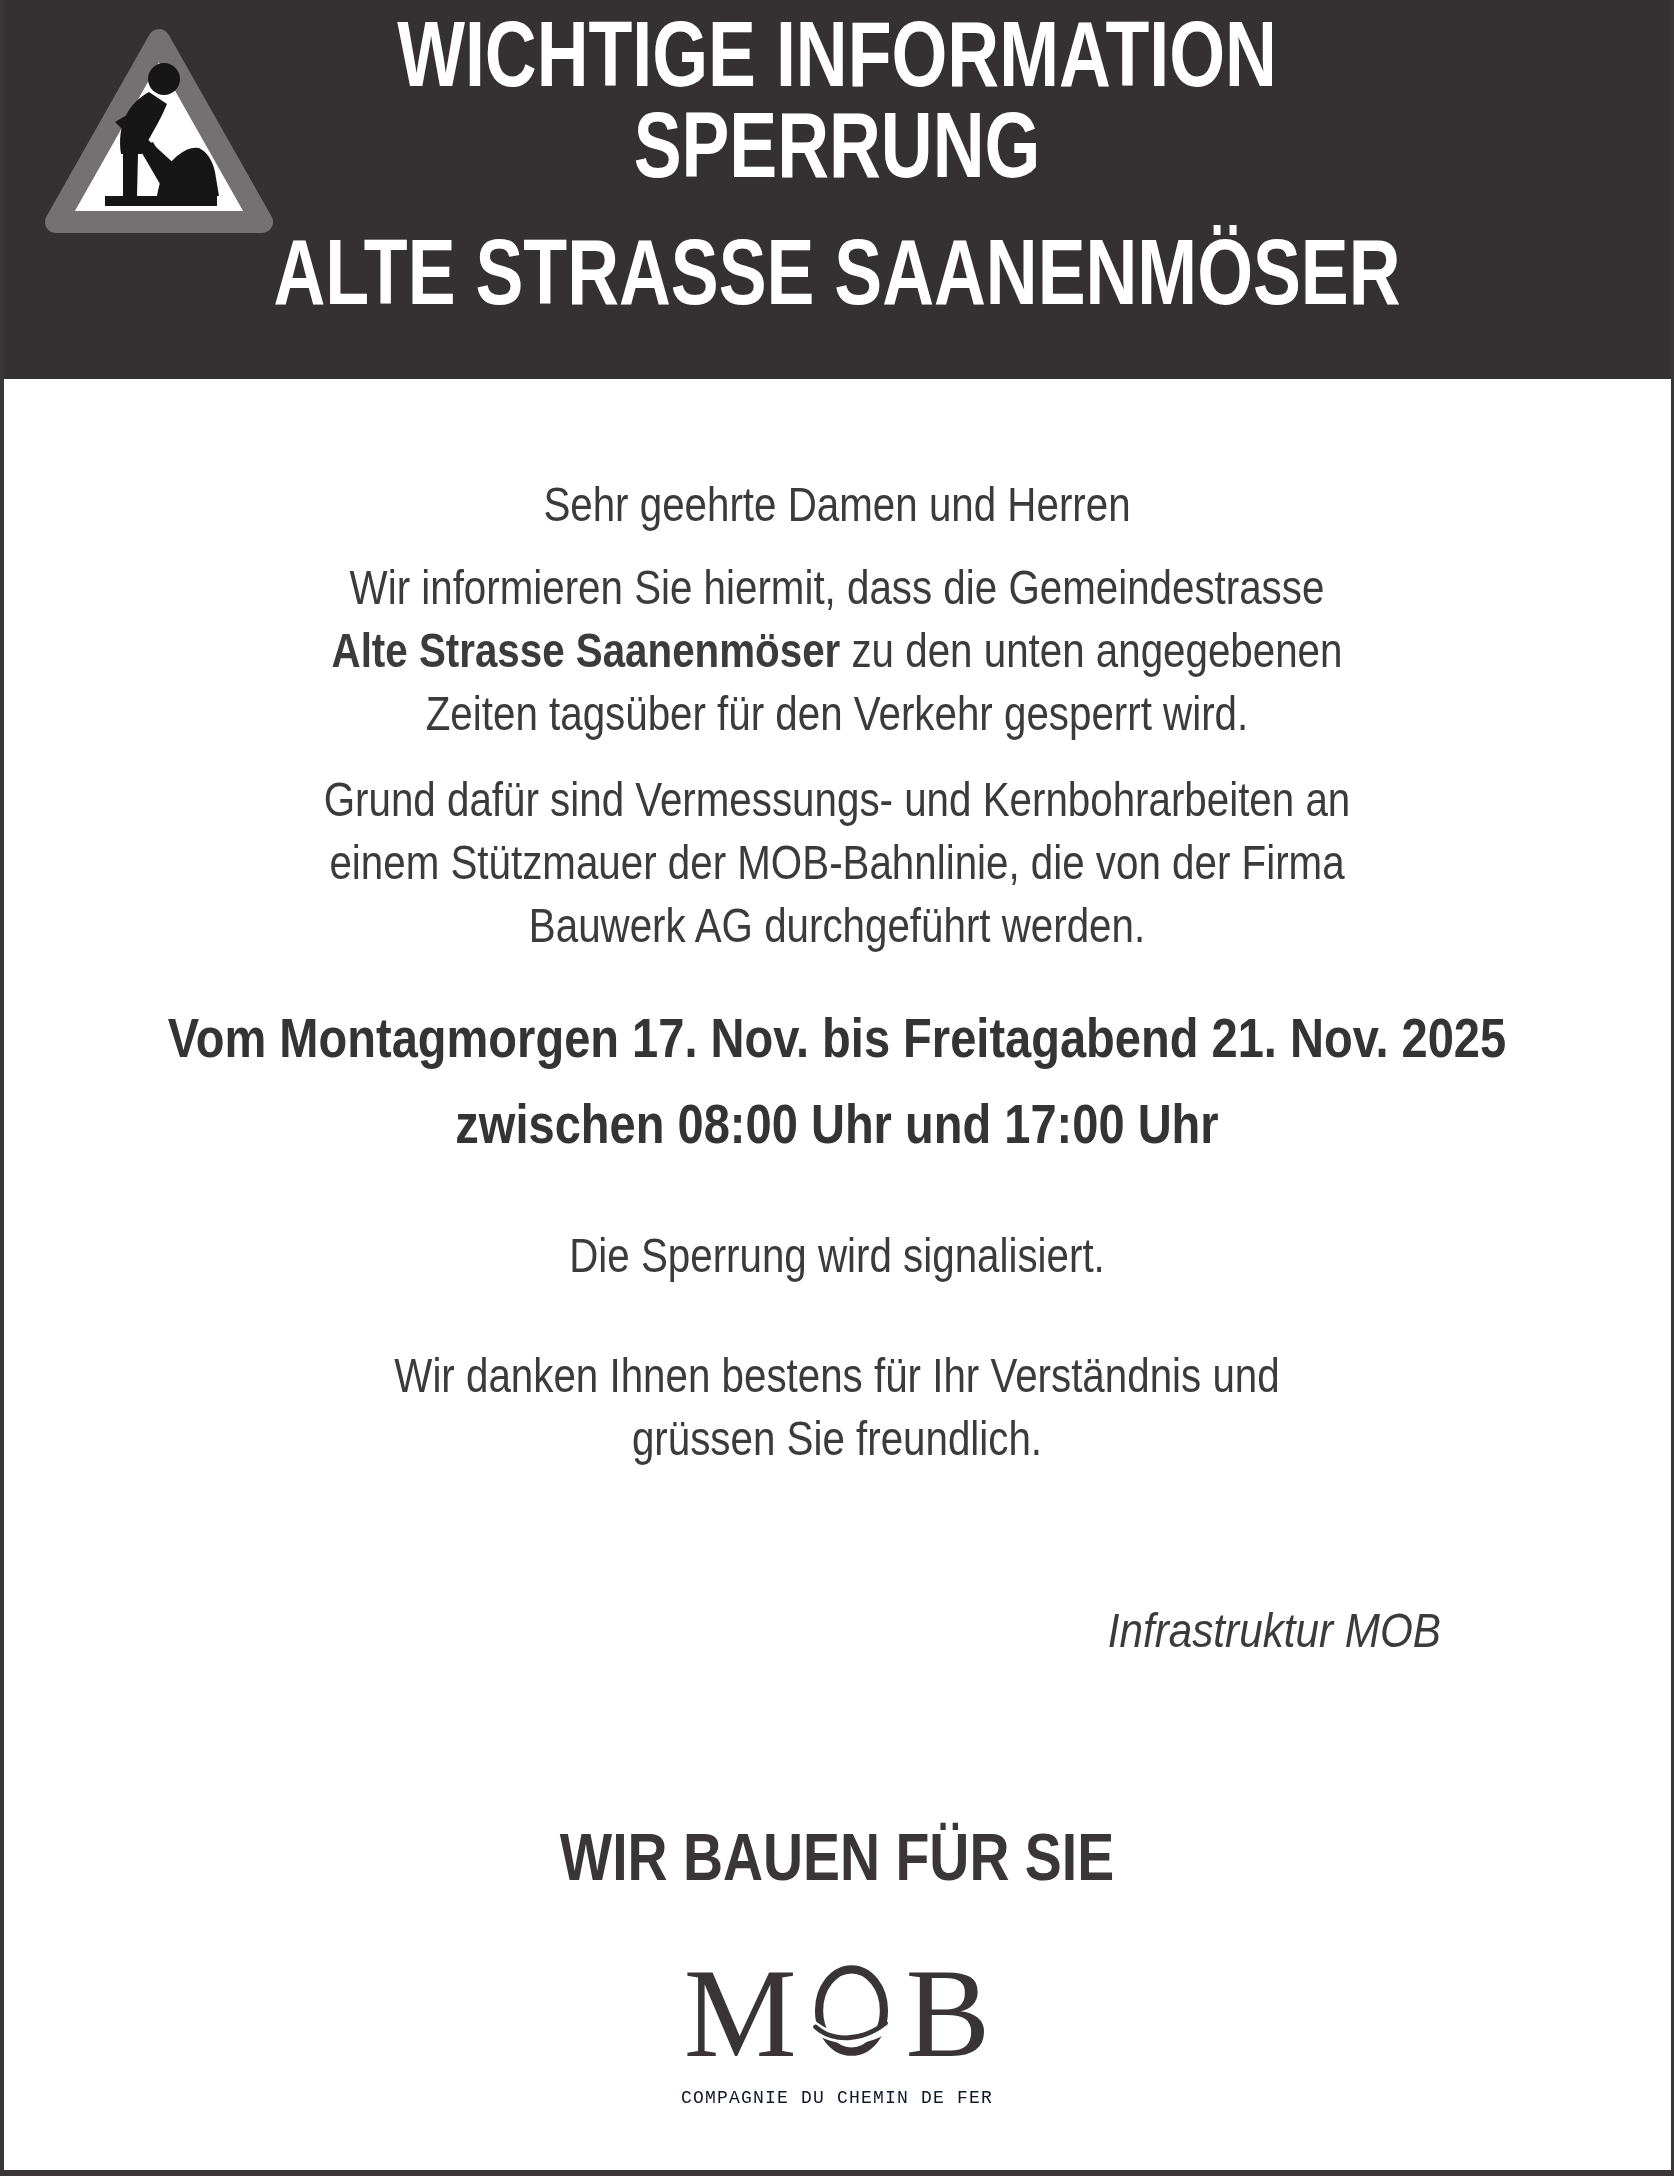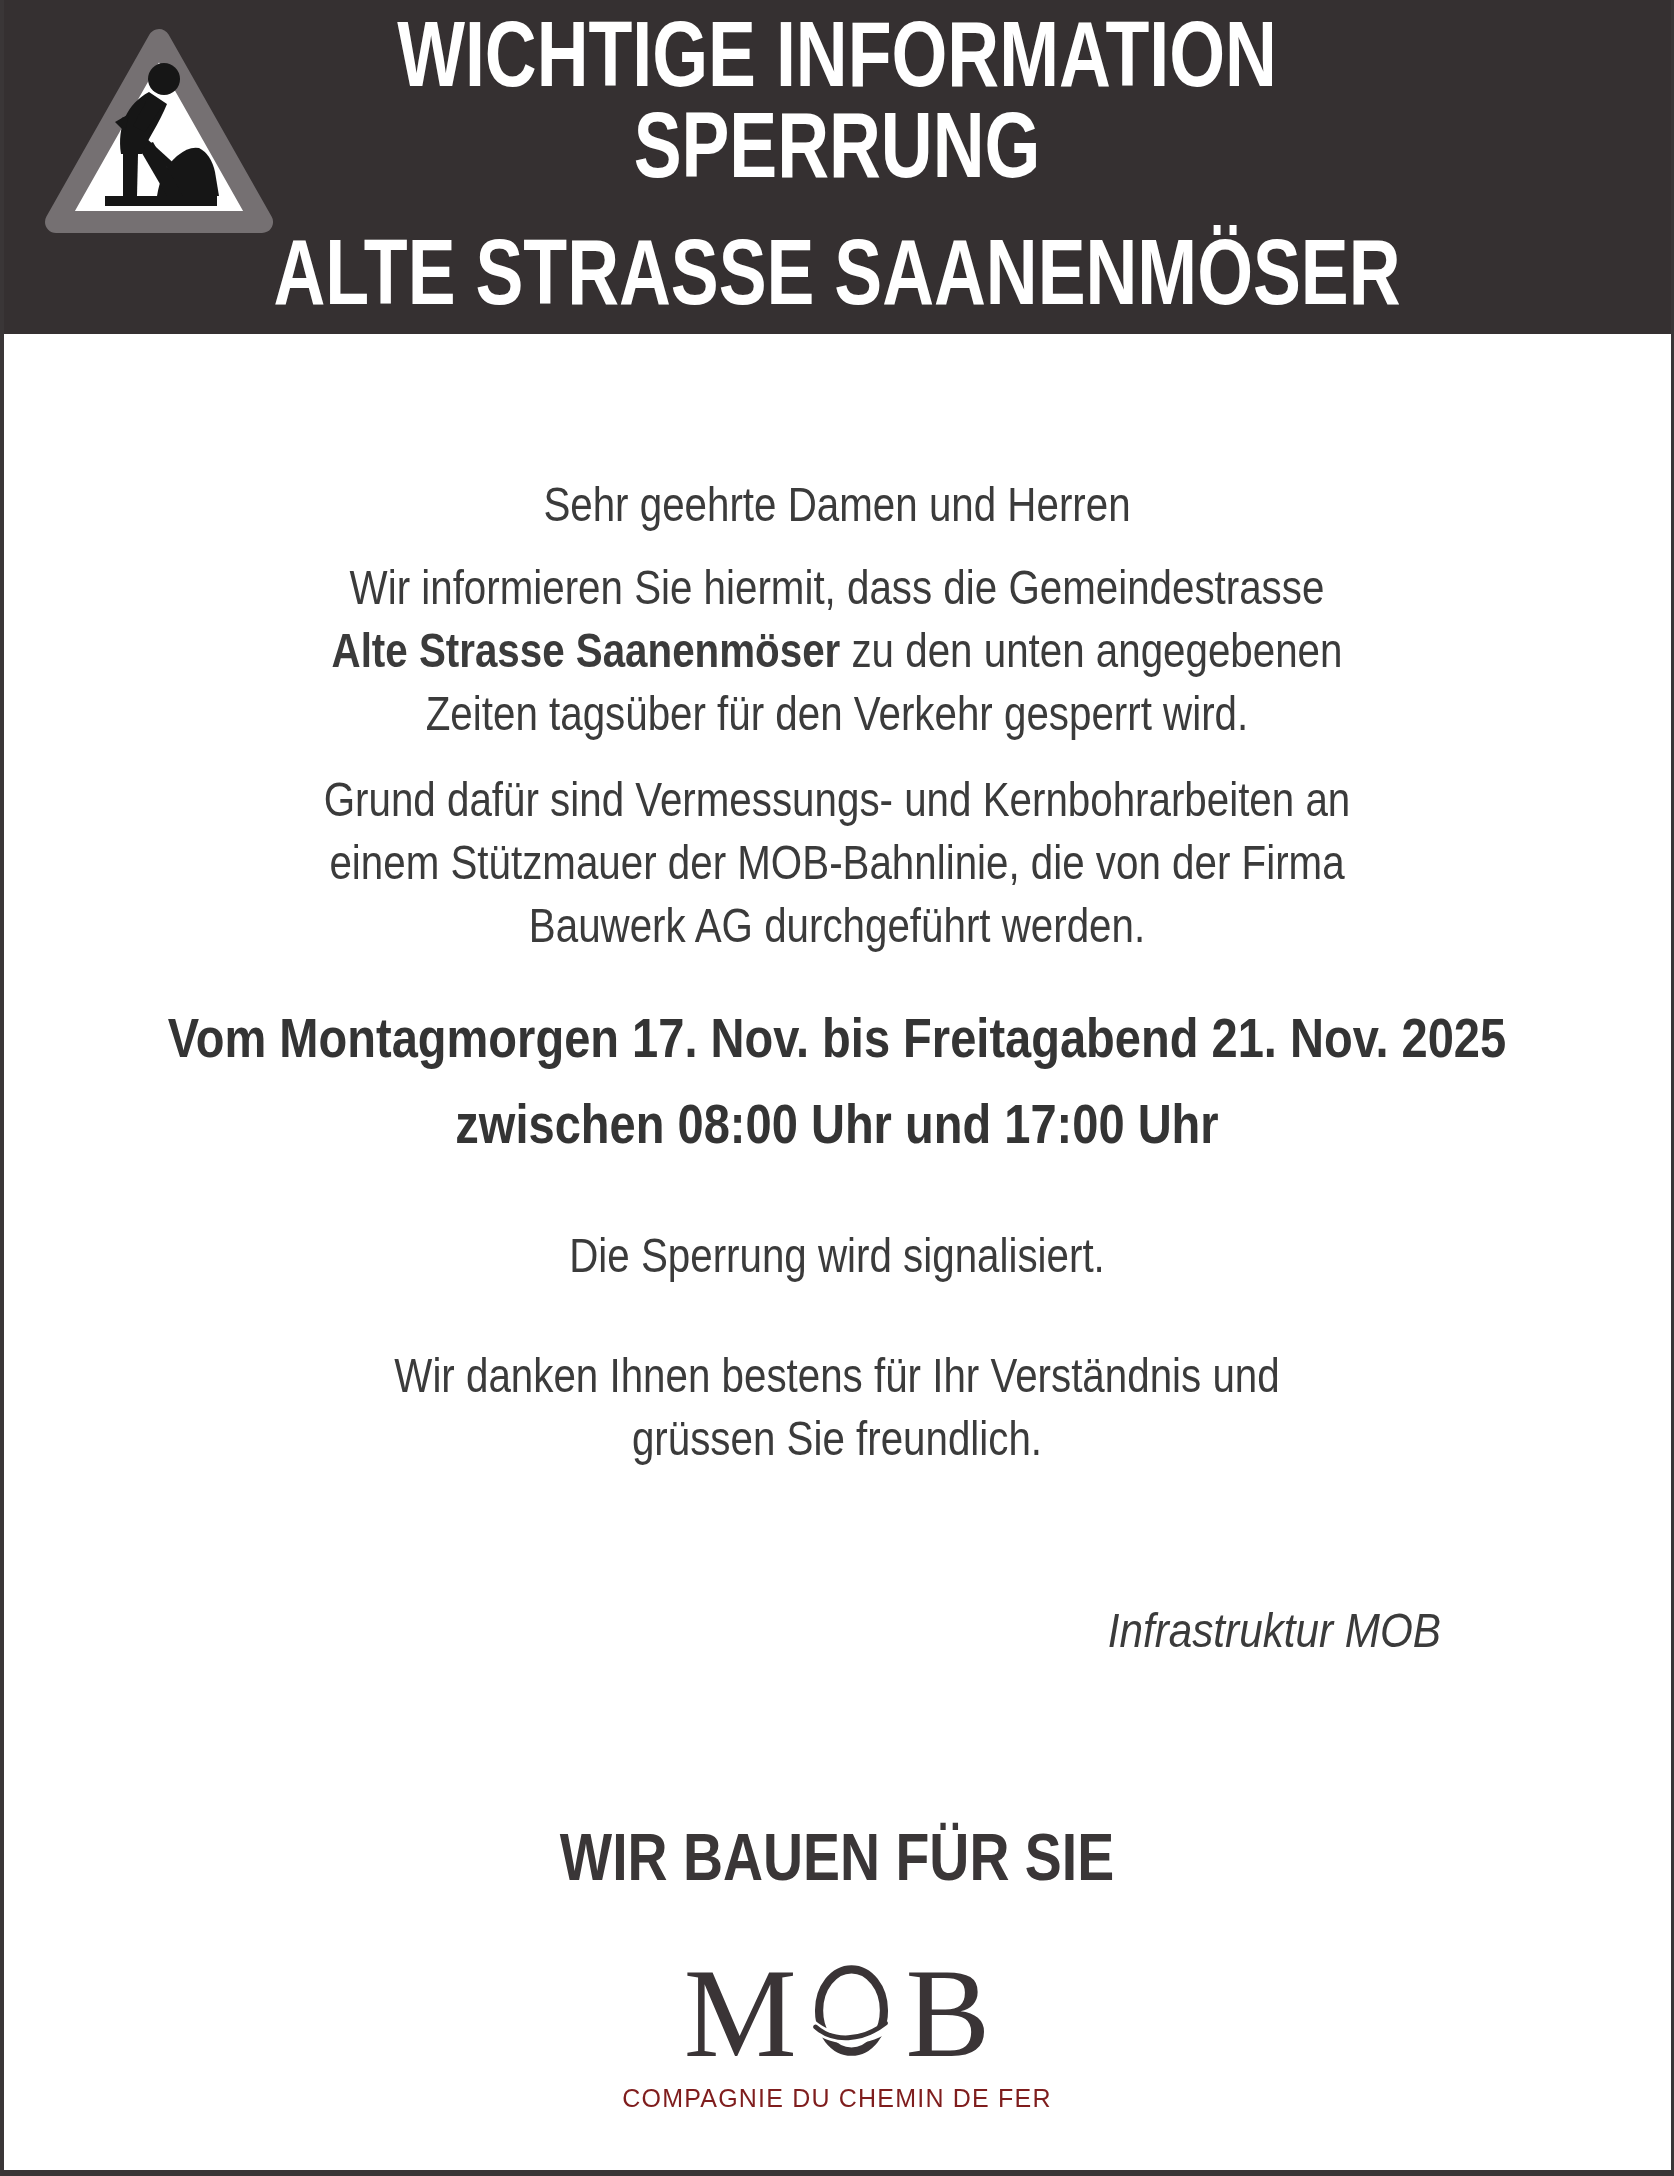--- a/index.html
+++ b/index.html
@@ -23,21 +23,21 @@
     border-bottom: 6px solid #3a3637;
     pointer-events: none;
     z-index: 6;
   }
 
   
   .band {
     position: absolute;
     top: 0; left: 0;
     width: 100%;
-    height: 334px;
+    height: 379px;
     background: #353031;
     z-index: 1;
   }
   .band-line {
     position: absolute;
     left: 0;
     width: 100%;
     text-align: center;
     color: #ffffff;
     font-weight: 700;
@@ -132,25 +132,25 @@
   .logo-letter {
     font-family: "Liberation Serif", serif;
     font-size: 127px;
     line-height: 1;
     font-weight: 400;
     color: #3a3436;
   }
   .logo-globe { width: 77px; height: 91px; }
   .logo-captions { margin-top: 10px; }
   .logo-caption {
-    font-family: Liberation Sans, sans-serif;
-    font-size: 25px;
+    font-family: Liberation Mono, monospace;
+    font-size: 18px;
     line-height: 22px;
     letter-spacing: 1.2px;
-    color: #7f1d1d;
+    color: #0f172a;
   }
 </style>
 </head>
 <body>
 
 <div class="page">
 
   <header class="band">
     <div class="sign">
       <svg viewBox="0 0 114 111" xmlns="http://www.w3.org/2000/svg">

